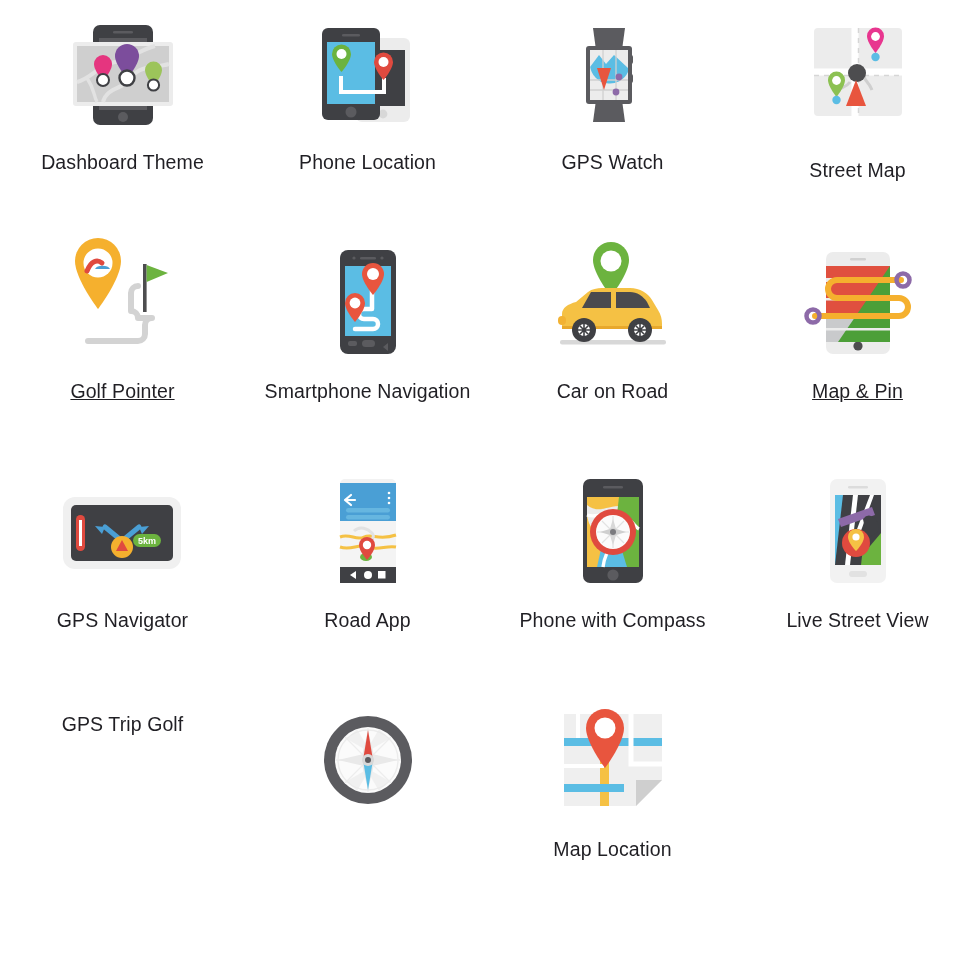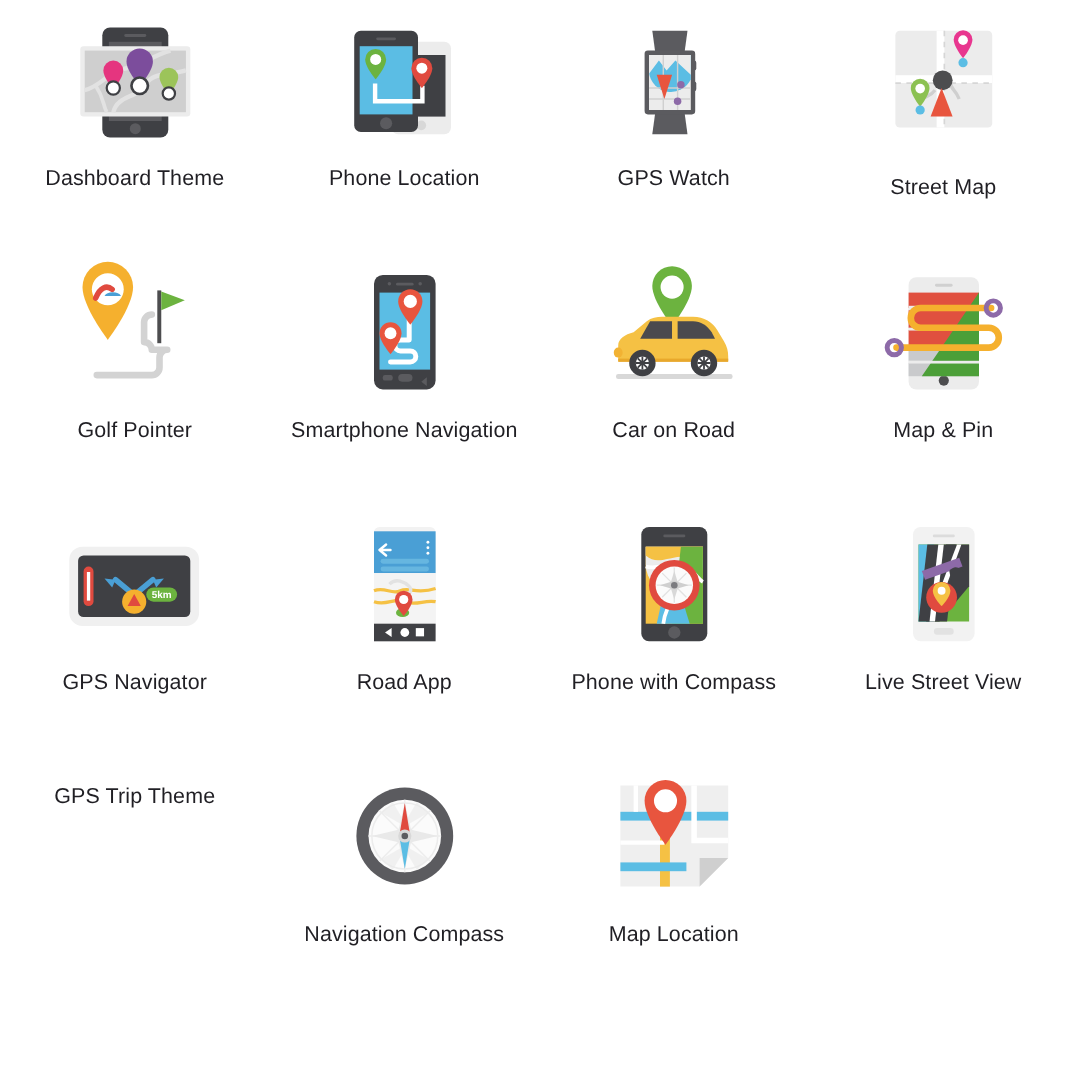--- a/index.html
+++ b/index.html
@@ -30,21 +30,21 @@
   .label{
     margin-top:14px;
     font-size:19.5px;
     color:#201f24;
     letter-spacing:.1px;
     white-space:nowrap;
     text-align:center;
     font-family:"Liberation Sans", sans-serif;
   }
   .cell.r1c4 .label{margin-top:22px;}
-  .cell.r2c4 .label, .cell.r2c1 .label{margin-top:14px;}
+  .cell.r2c4 .label, .cell.r2c1 .label{margin-top:14px;text-decoration:underline;}
   svg{display:block;overflow:visible;}
 </style>
 </head>
 <body>
 
 <div class="grid">
 
   <div class="cell r1c1">
     <div class="art">
       <svg width="120" height="110" viewBox="0 0 120 110">
@@ -308,21 +308,21 @@
         <path d="M65 44 a10 16 0 0 1 16 12 l-12 8 z" fill="#3f4044"></path>
         <circle cx="58" cy="68" r="14" fill="#e04a3f"></circle>
         <path d="M50 62 a8 8 0 0 1 16 0 c0 6-8 14-8 14 s-8-8-8-14z" fill="#f5c144"></path>
         <circle cx="58" cy="62" r="3.6" fill="#ffffff"></circle>
       </svg>
     </div>
     <div class="label">Live Street View</div>
   </div>
 
   <div class="cell r4c2">
-    <div class="label">GPS Trip Theme</div>
+    <div class="label">GPS Trip Golf</div>
   </div>
 
   <div class="cell r4c3">
     <div class="art">
       <svg width="120" height="115" viewBox="0 0 120 115">
         <circle cx="60" cy="56" r="44" fill="#5b5b5f"></circle>
         <circle cx="60" cy="56" r="33" fill="#fbfbfb"></circle>
         <circle cx="60" cy="56" r="30" fill="none" stroke="#ececec" stroke-width="1.4"></circle>
         <g stroke="#ededed" stroke-width="1.3">
           <path d="M60 23 v66 M27 56 h66 M37 33 l46 46 M83 33 l-46 46"></path>
@@ -334,21 +334,20 @@
           <path d="M81 35 l-24 14 l14 -24 z" opacity=".6"></path>
           <path d="M39 77 l24 -14 l-14 24 z" opacity=".6"></path>
           <path d="M81 77 l-24 -14 l14 24 z" opacity=".6"></path>
         </g>
         <path d="M60 26 l5 30 h-10 z" fill="#e04a3f"></path>
         <path d="M60 86 l5 -30 h-10 z" fill="#5bbde4"></path>
         <circle cx="60" cy="56" r="6" fill="#d8d8d8"></circle>
         <circle cx="60" cy="56" r="3" fill="#5b5b5f"></circle>
       </svg>
     </div>
-    <div class="label">Navigation Compass</div>
   </div>
 
   <div class="cell r4c4">
     <div class="art">
       <svg width="130" height="115" viewBox="0 0 130 115">
         <path d="M16 10 h98 v66 l-26 26 H16 z" fill="#efefef"></path>
         <path d="M114 76 l-26 26 v-26 z" fill="#cfcfcf"></path>
         <rect x="52" y="10" width="9" height="92" fill="#f5c144"></rect>
         <rect x="16" y="34" width="98" height="8" fill="#5bbde4"></rect>
         <rect x="16" y="80" width="60" height="8" fill="#5bbde4"></rect>

